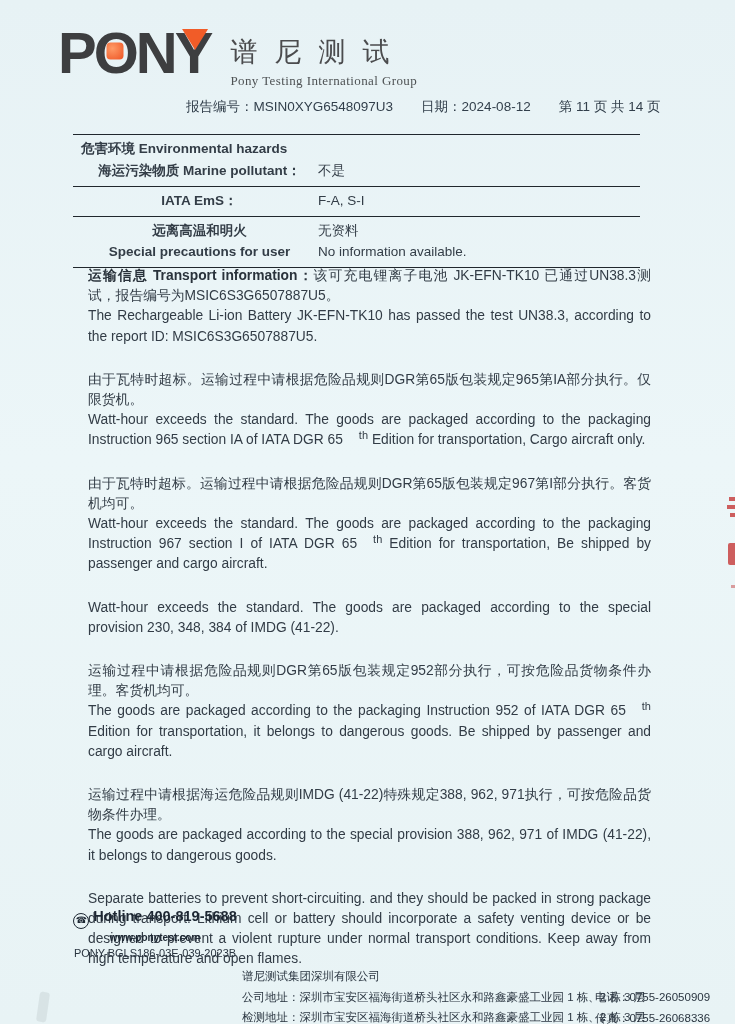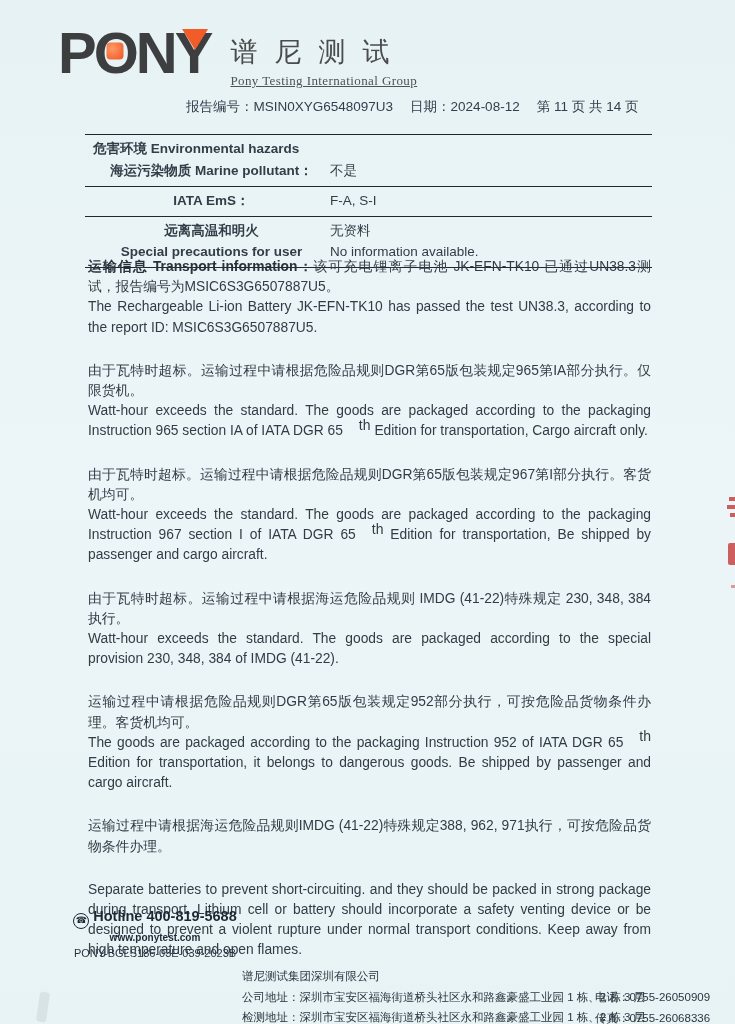--- a/index.html
+++ b/index.html
@@ -18,43 +18,43 @@
   .o-square { position:absolute; width:17px; height:17px; left:50%; top:47%;
               transform:translate(-50%,-50%);
               background: radial-gradient(circle at 35% 35%, #ff9a66, #ee5423);
               border-radius:4px; }
   .y-tri { position:absolute; top:3px; left:50%; transform:translateX(-42%);
            width:0; height:0; border-left:13px solid transparent;
            border-right:13px solid transparent; border-top:21px solid #f15c28; }
   .brand { margin-left:20px; padding-top:8px; }
   .brand-cn { font-size:27px; font-weight:normal; color:#4b4c4e; letter-spacing:17px; white-space:nowrap; }
   .brand-en { font-family:"Liberation Serif", serif; font-size:13px; color:#4e5254;
-              margin-top:3px; letter-spacing:0.4px;text-decoration:underline; }
+              margin-top:3px; letter-spacing:0.4px; }
 
-  .report-line { position:absolute; left:186px; top:98px; display:flex; gap:17px;
+  .report-line { position:absolute; left:186px; top:98px; display:flex; gap:28px;
                  font-size:13.5px; color:#323f4b; white-space:nowrap; }
 
   
-  .hz-table { position:absolute; left:85px; top:134px; width:567px;
+  .hz-table { position:absolute; left:73px; top:134px; width:567px;
               border-top:1.6px solid #20272d; border-bottom:1.6px solid #20272d;
               font-size:13.5px; color:#333d47; }
   .hz-row { border-bottom:1.4px solid #20272d; padding:3px 0 5px 8px; }
   .hz-row:last-child { border-bottom:none; }
   .hz-line { display:flex; line-height:21px; }
   .hz-title { font-weight:bold; line-height:22px; }
   .hz-label { width:237px; font-weight:bold;text-align:center; }
   .hz-value { flex:1; font-weight:normal; }
 
   
   .content { position:absolute; left:88px; top:257px; width:563px;
              font-size:13.8px; line-height:20.2px; text-align:justify; color:#323c46; }
-  .para { margin:0 0 23px 0; }
+  .para { margin:9px 0 23px 0; }
   .para p { margin:0; }
   .para b { color:#29323b; }
-  sup { font-size:14px; line-height:0; vertical-align:super;padding-left:16px; }
+  sup { font-size:11px; line-height:0; vertical-align:super;padding-left:16px; }
 
   
   .stamp-frag { position:absolute; background:#c84343; opacity:0.85; }
   .frag1 { right:0; top:497px; width:6px; height:4px; }
   .frag2 { right:0; top:505px; width:8px; height:4px; }
   .frag3 { right:0; top:513px; width:5px; height:4px; }
   .frag4 { right:0; top:543px; width:7px; height:22px; border-radius:2px 0 0 2px; }
   .frag5 { right:0; top:585px; width:4px; height:3px; opacity:0.5; }
 
   
@@ -133,29 +133,29 @@
     </div>
     <div class="para">
       <p>由于瓦特时超标。运输过程中请根据危险品规则DGR第65版包装规定965第IA部分执行。仅限货机。</p>
       <p><span>Watt-hour exceeds the standard. The goods are packaged according to the packaging Instruction 965 section IA of IATA DGR 65</span><sup>th</sup><span> Edition for transportation, Cargo aircraft only.</span></p>
     </div>
     <div class="para">
       <p>由于瓦特时超标。运输过程中请根据危险品规则DGR第65版包装规定967第I部分执行。客货机均可。</p>
       <p><span>Watt-hour exceeds the standard. The goods are packaged according to the packaging Instruction 967 section I of IATA DGR 65</span><sup>th</sup><span> Edition for transportation, Be shipped by passenger and cargo aircraft.</span></p>
     </div>
     <div class="para">
-      <p>由于瓦特时超标。运输过程中请根据海运危险品规则 IMDG (41-22)特殊规定 230, 348, 384 执行。</p>
       <p>Watt-hour exceeds the standard. The goods are packaged according to the special provision 230, 348, 384 of IMDG (41-22).</p>
     </div>
     <div class="para">
       <p>运输过程中请根据危险品规则DGR第65版包装规定952部分执行，可按危险品货物条件办理。客货机均可。</p>
       <p><span>The goods are packaged according to the packaging Instruction 952 of IATA DGR 65</span><sup>th</sup><span> Edition for transportation, it belongs to dangerous goods. Be shipped by passenger and cargo aircraft.</span></p>
     </div>
     <div class="para">
       <p>运输过程中请根据海运危险品规则IMDG (41-22)特殊规定388, 962, 971执行，可按危险品货物条件办理。</p>
+      <p>The goods are packaged according to the special provision 388, 962, 971 of IMDG (41-22), it belongs to dangerous goods.</p>
     </div>
     <div class="para">
       <p>Separate batteries to prevent short-circuiting. and they should be packed in strong package during transport. Lithium cell or battery should incorporate a safety venting device or be designed to prevent a violent rupture under normal transport conditions. Keep away from high temperature and open flames.</p>
     </div>
   </div>
 
   <span class="stamp-frag frag1"></span>
   <span class="stamp-frag frag2"></span>
   <span class="stamp-frag frag3"></span>
   <span class="stamp-frag frag4"></span>

